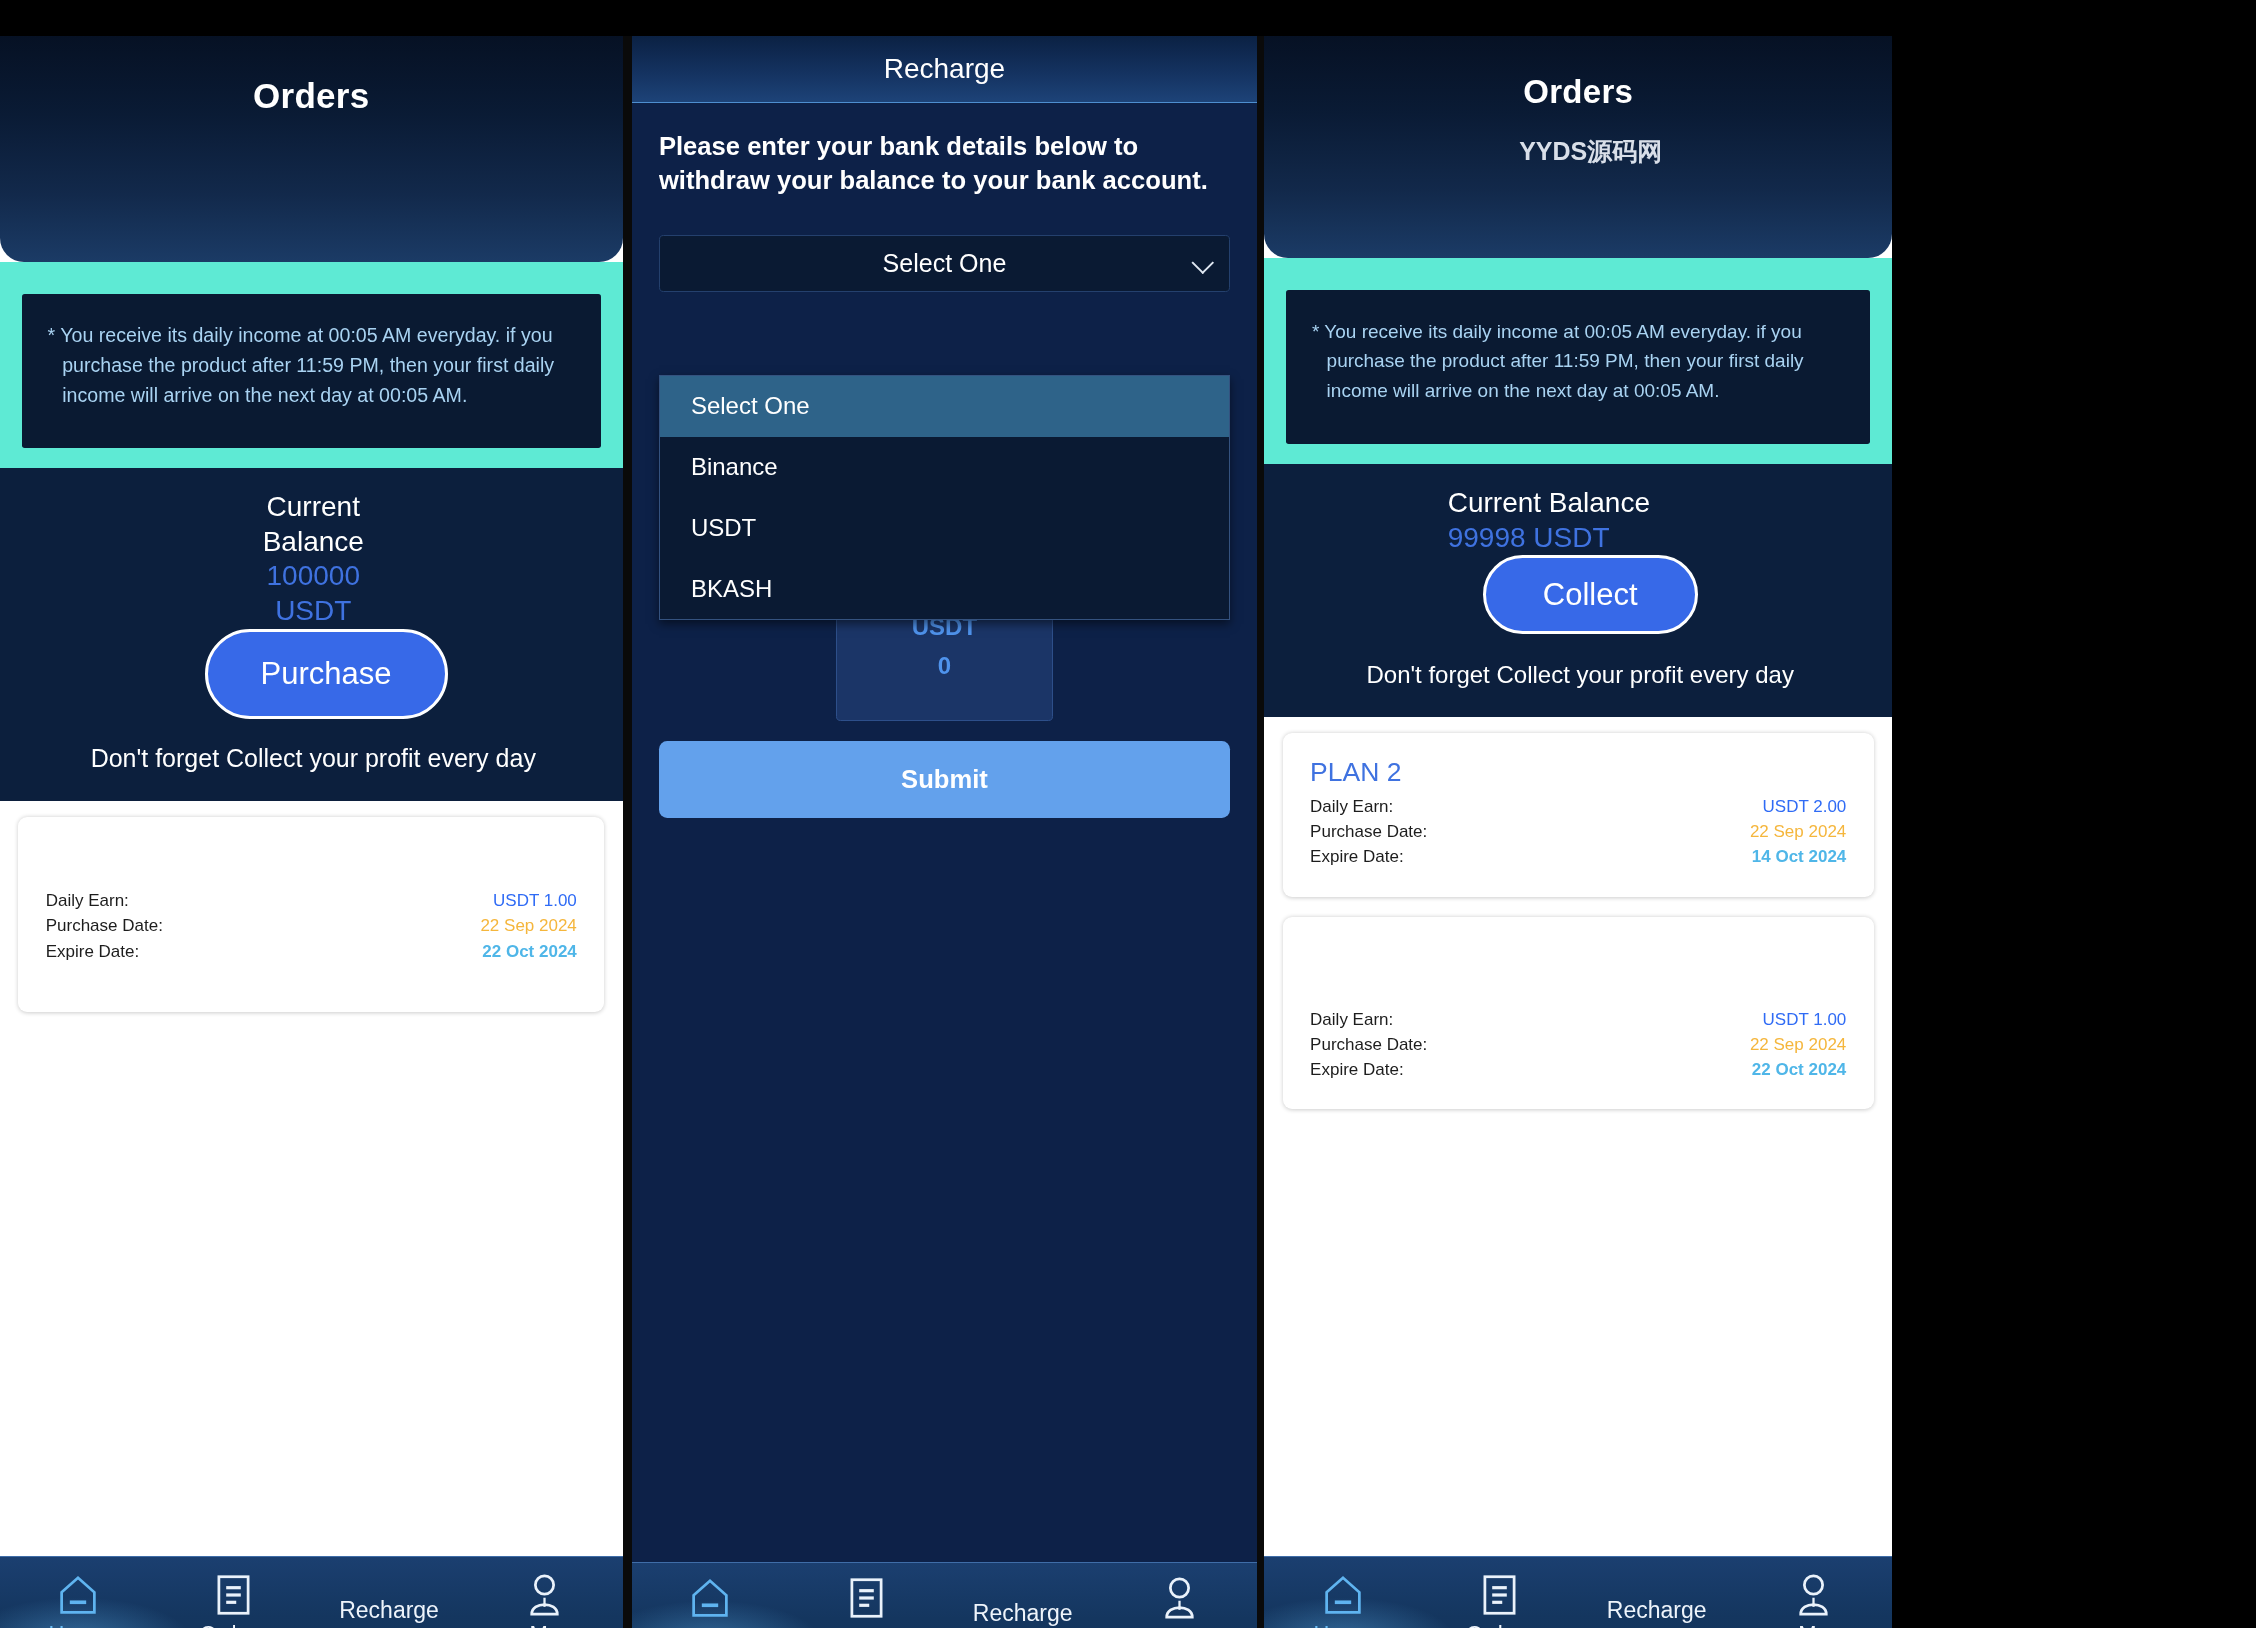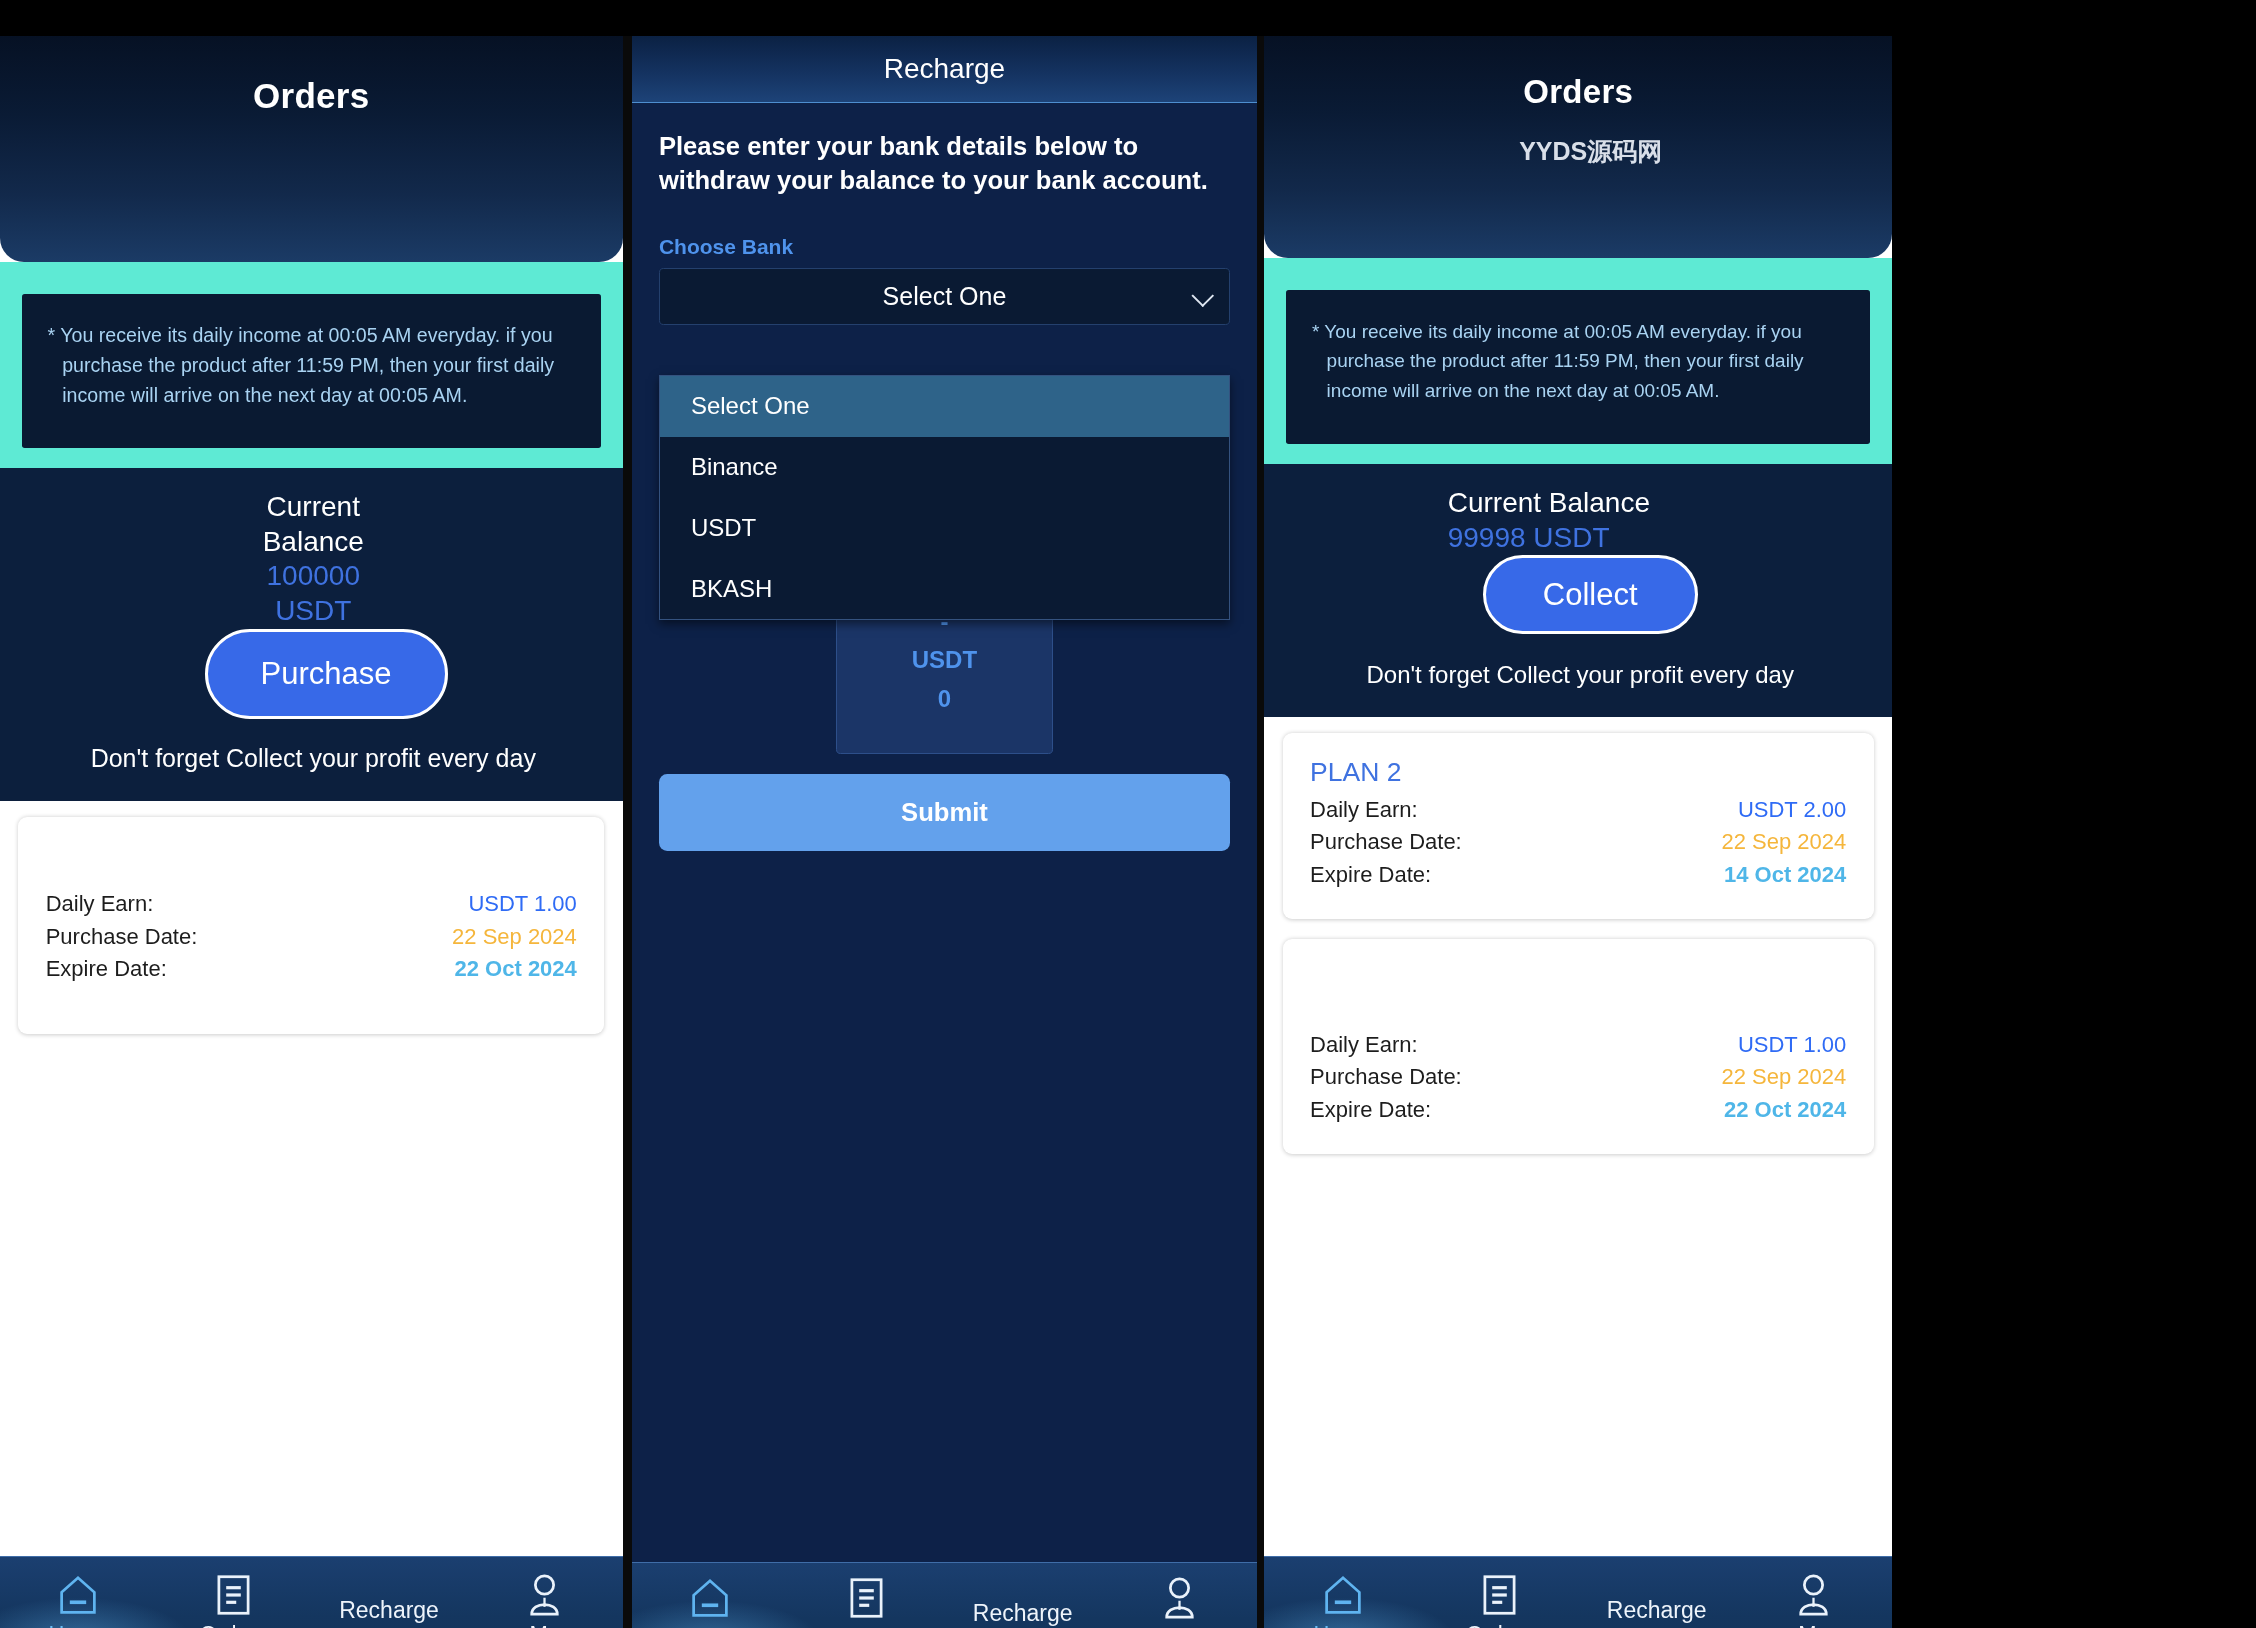--- a/index.html
+++ b/index.html
@@ -131,21 +131,21 @@
     border-radius: 9.1px;
     box-shadow: 0 0.9px 4.6px rgba(0,0,0,.20);
     padding: 24px 27.4px 27.4px 27.4px;
     margin-bottom: 20px;
   }
   .p1 .plan-card { padding-top: 71px; padding-bottom: 48px; }
   .plan-title { color:#3f72e0; font-size: 26.5px; margin-bottom: 5.5px; }
   .plan-spacer { height: 66px; }
   .plan-row {
     display:flex; justify-content: space-between; align-items: baseline;
-    font-size: 22px; line-height: 1.48;
+    font-size: 17px; line-height: 1.48;
   }
   .plan-k { color:#1d1d1d; }
   .plan-v.earn  { color:#2f6bf5; }
   .plan-v.purch { color:#f5b63c; }
   .plan-v.exp   { color:#4fb6e8;font-weight:bold; }
 
   
   .rc-body {
     background: #0d2148;
     flex: 1 1 auto;
@@ -332,21 +332,20 @@
 
   <div class="panel p2">
 
     <div class="hdr-recharge">
       <div class="t">Recharge</div>
     </div>
 
     <div class="rc-body">
       <div class="rc-lead">Please enter your bank details below to withdraw your balance to your bank account.</div>
 
-      <div class="rc-label">Choose Bank</div>
 
       <div class="select-box">
         <span class="val">Select One</span>
         <span class="chev"></span>
       </div>
 
       <div class="amt-box" style="margin-top:174px;">
         <div class="m">USDT</div>
         <div class="m">0</div>
         <div class="m">-</div>

